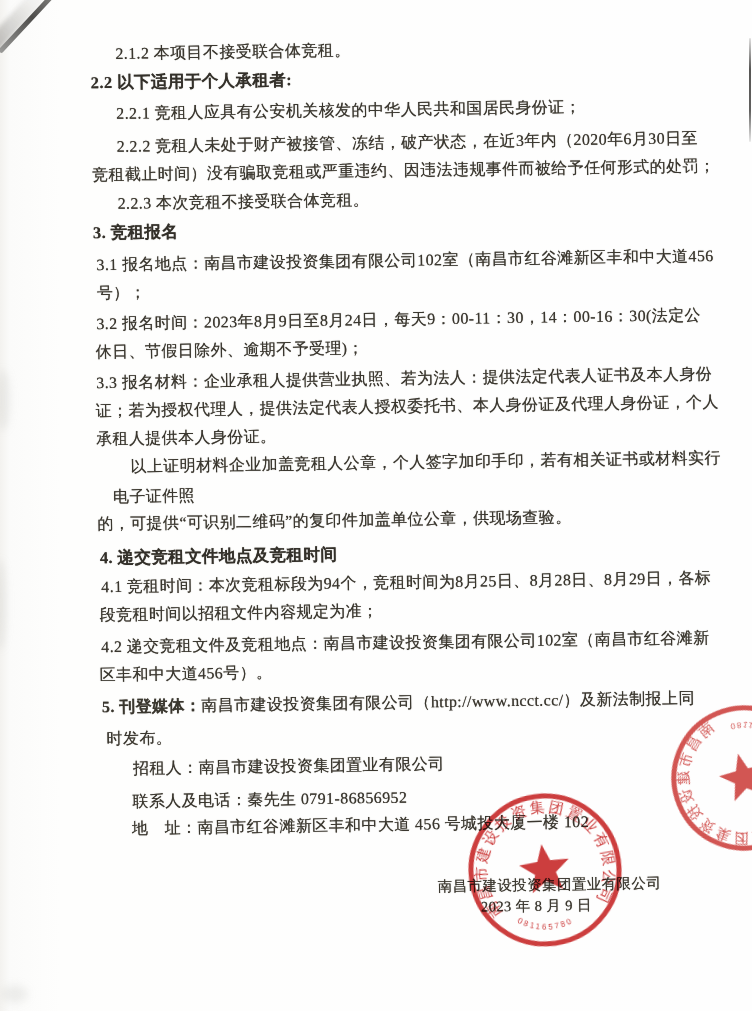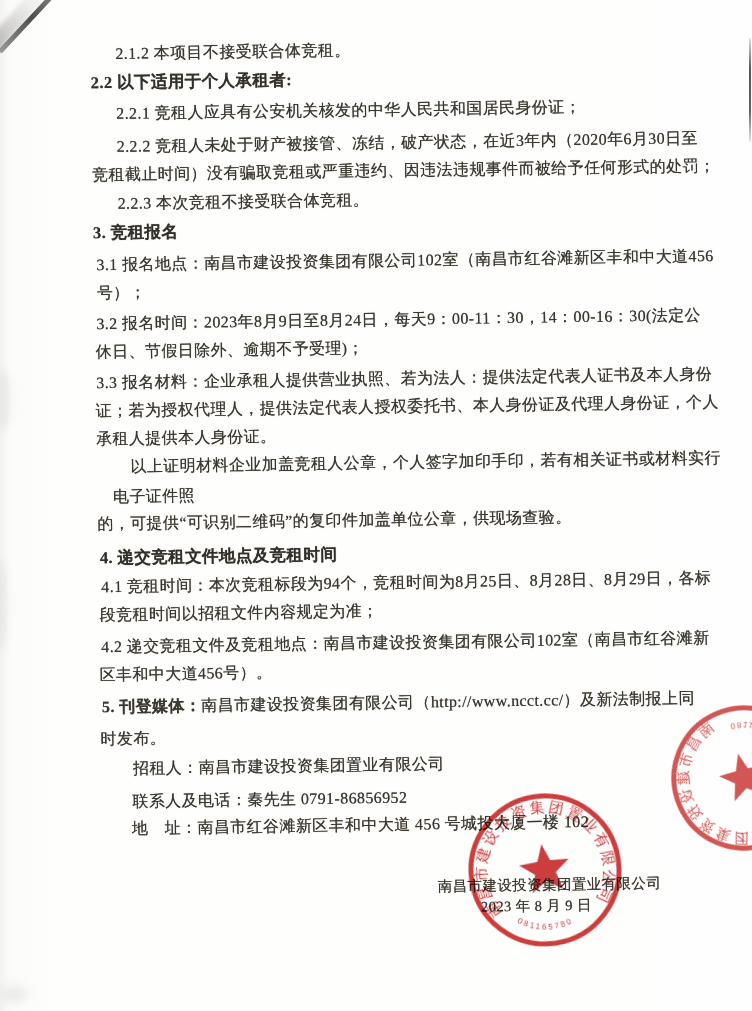--- a/index.html
+++ b/index.html
@@ -86,21 +86,21 @@
     <div class="ln" style="left:97px;top:425px">承租人提供本人身份证。</div>
     <div class="ln" style="left:131px;top:453px">以上证明材料企业加盖竞租人公章，个人签字加印手印，若有相关证书或材料实行</div>
     <div class="ln" style="left:113px;top:483px">电子证件照</div>
     <div class="ln" style="left:97px;top:510px">的，可提供“可识别二维码”的复印件加盖单位公章，供现场查验。</div>
     <div class="ln b" style="left:99px;top:543px">4. 递交竞租文件地点及竞租时间</div>
     <div class="ln" style="left:100px;top:573px">4.1 竞租时间：本次竞租标段为94个，竞租时间为8月25日、8月28日、8月29日，各标</div>
     <div class="ln" style="left:98px;top:601px">段竞租时间以招租文件内容规定为准；</div>
     <div class="ln" style="left:99px;top:633px">4.2 递交竞租文件及竞租地点：南昌市建设投资集团有限公司102室（南昌市红谷滩新</div>
     <div class="ln" style="left:97px;top:661px">区丰和中大道456号）。</div>
     <div class="ln" style="left:99px;top:693px"><span class="b">5.  刊登媒体：</span><span>南昌市建设投资集团有限公司（http://www.ncct.cc/）及新法制报上同</span></div>
-    <div class="ln" style="left:97px;top:725px">时发布。</div>
+    <div class="ln" style="left:103px;top:725px">时发布。</div>
     <div class="ln" style="left:129px;top:755px">招租人：南昌市建设投资集团置业有限公司</div>
     <div class="ln" style="left:128px;top:788px">联系人及电话：秦先生   0791-86856952</div>
     <div class="ln" style="left:127px;top:815px">地　址：南昌市红谷滩新区丰和中大道 456 号城投大厦一楼 102</div>
     <div class="ln sig" style="left:432px;top:878px">南昌市建设投资集团置业有限公司</div>
     <div class="ln sig" style="left:475px;top:899px">2023 年 8 月 9 日</div>
   </div>
 
   <svg class="seal seal-main" viewBox="-88 -88 176 176">
     <circle cx="0" cy="0" r="74" fill="none" stroke="#c92d2d" stroke-width="5"></circle>
     <path id="arcMainTxt" d="M -47.5 36 A 59 59 0 1 1 47.5 36" fill="none"></path>

